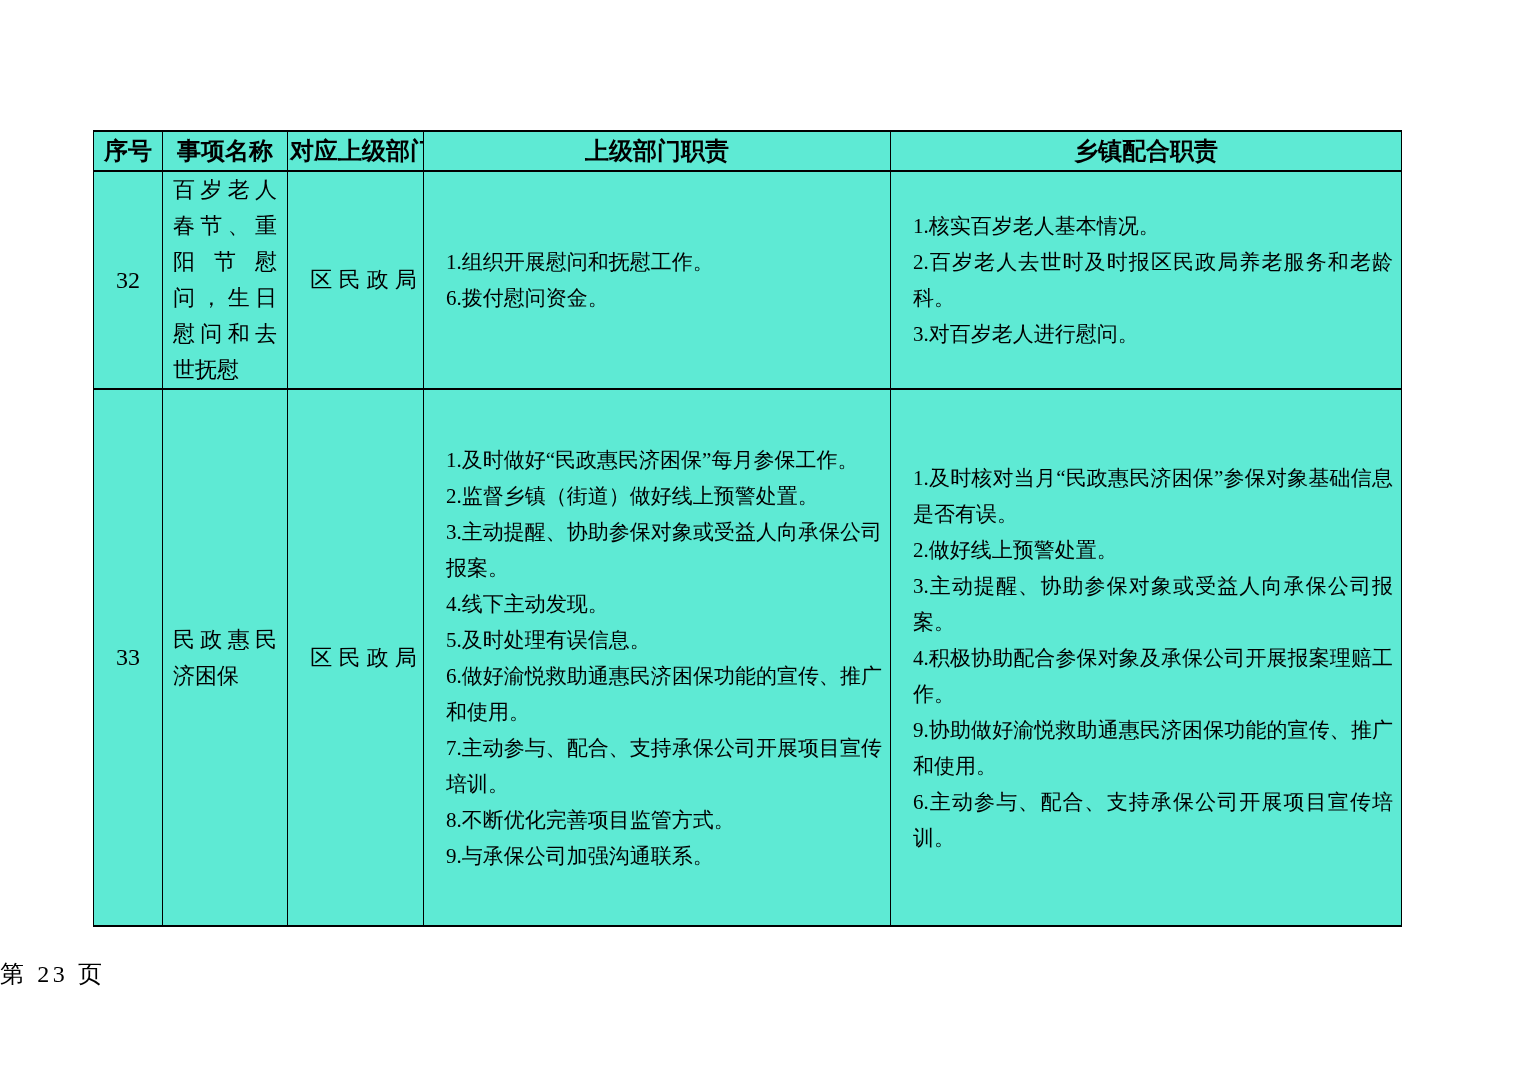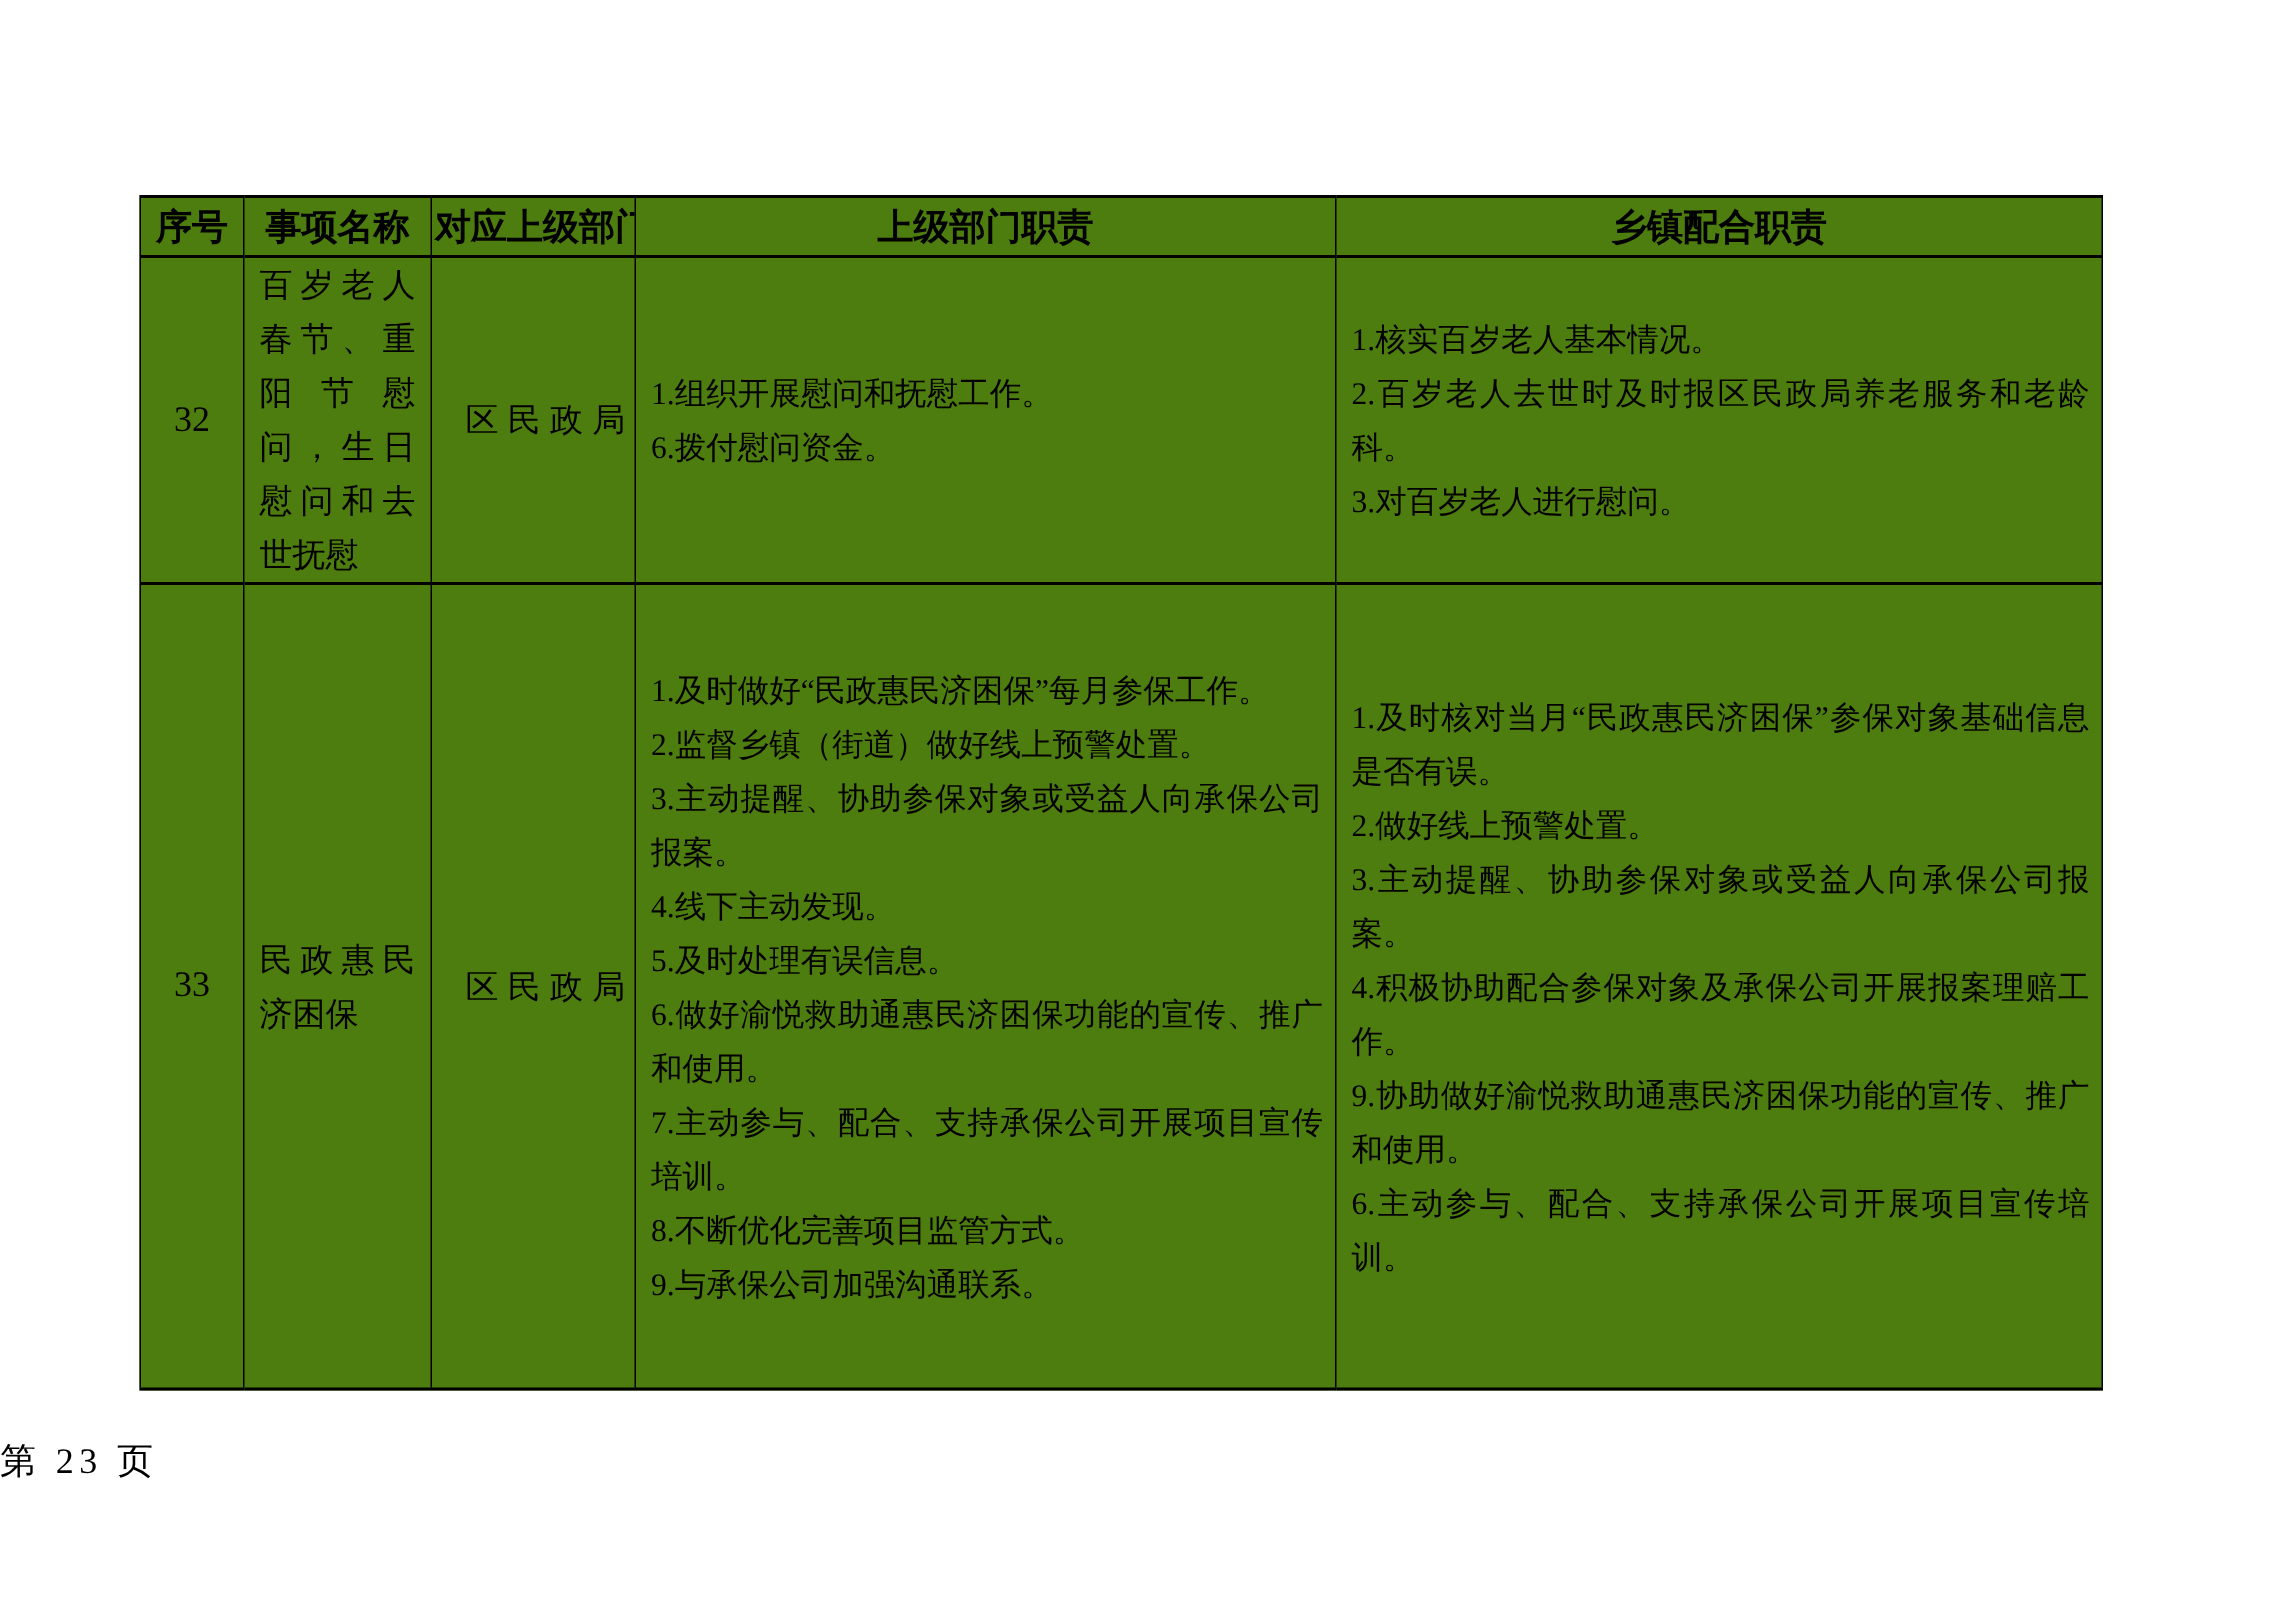--- a/index.html
+++ b/index.html
@@ -9,21 +9,21 @@
     font-family: "Liberation Serif", "DejaVu Serif", serif;
     color: #000000;
   }
   .sheet { position: relative; width: 1520px; height: 1074px; overflow: hidden; }
 
   table.duties-table {
     position: absolute; left: 93px; top: 130px;
     width: 1308px;
     border-collapse: collapse;
     table-layout: fixed;
-    background: #4d7c0f;
+    background: #5eead4;
   }
   th, td {
     border: 1px solid #000;
     border-top: 2px solid #000;
     border-bottom: 2px solid #000;
     vertical-align: middle;
     overflow: hidden;
   }
   th {
     font-family: "Liberation Sans", "DejaVu Sans", sans-serif;
@@ -46,21 +46,21 @@
     font-size: 22px;
     line-height: 36px;
     text-align: justify;
     text-align-last: left;
   }
   td.dept {
     text-align: right;
     font-size: 22px;
     letter-spacing: 0.28em;
   }
-  td.duties { padding: 0 8px 0 10px; font-size: 21px; }
+  td.duties { padding: 0 8px 0 22px; font-size: 21px; }
   .duty-line {
     line-height: 36px;
     text-align: justify;
     text-align-last: left;
   }
 
   .page-footer {
     position: absolute;
     left: 0; top: 958px; width: 1520px;
     font-size: 24px;

